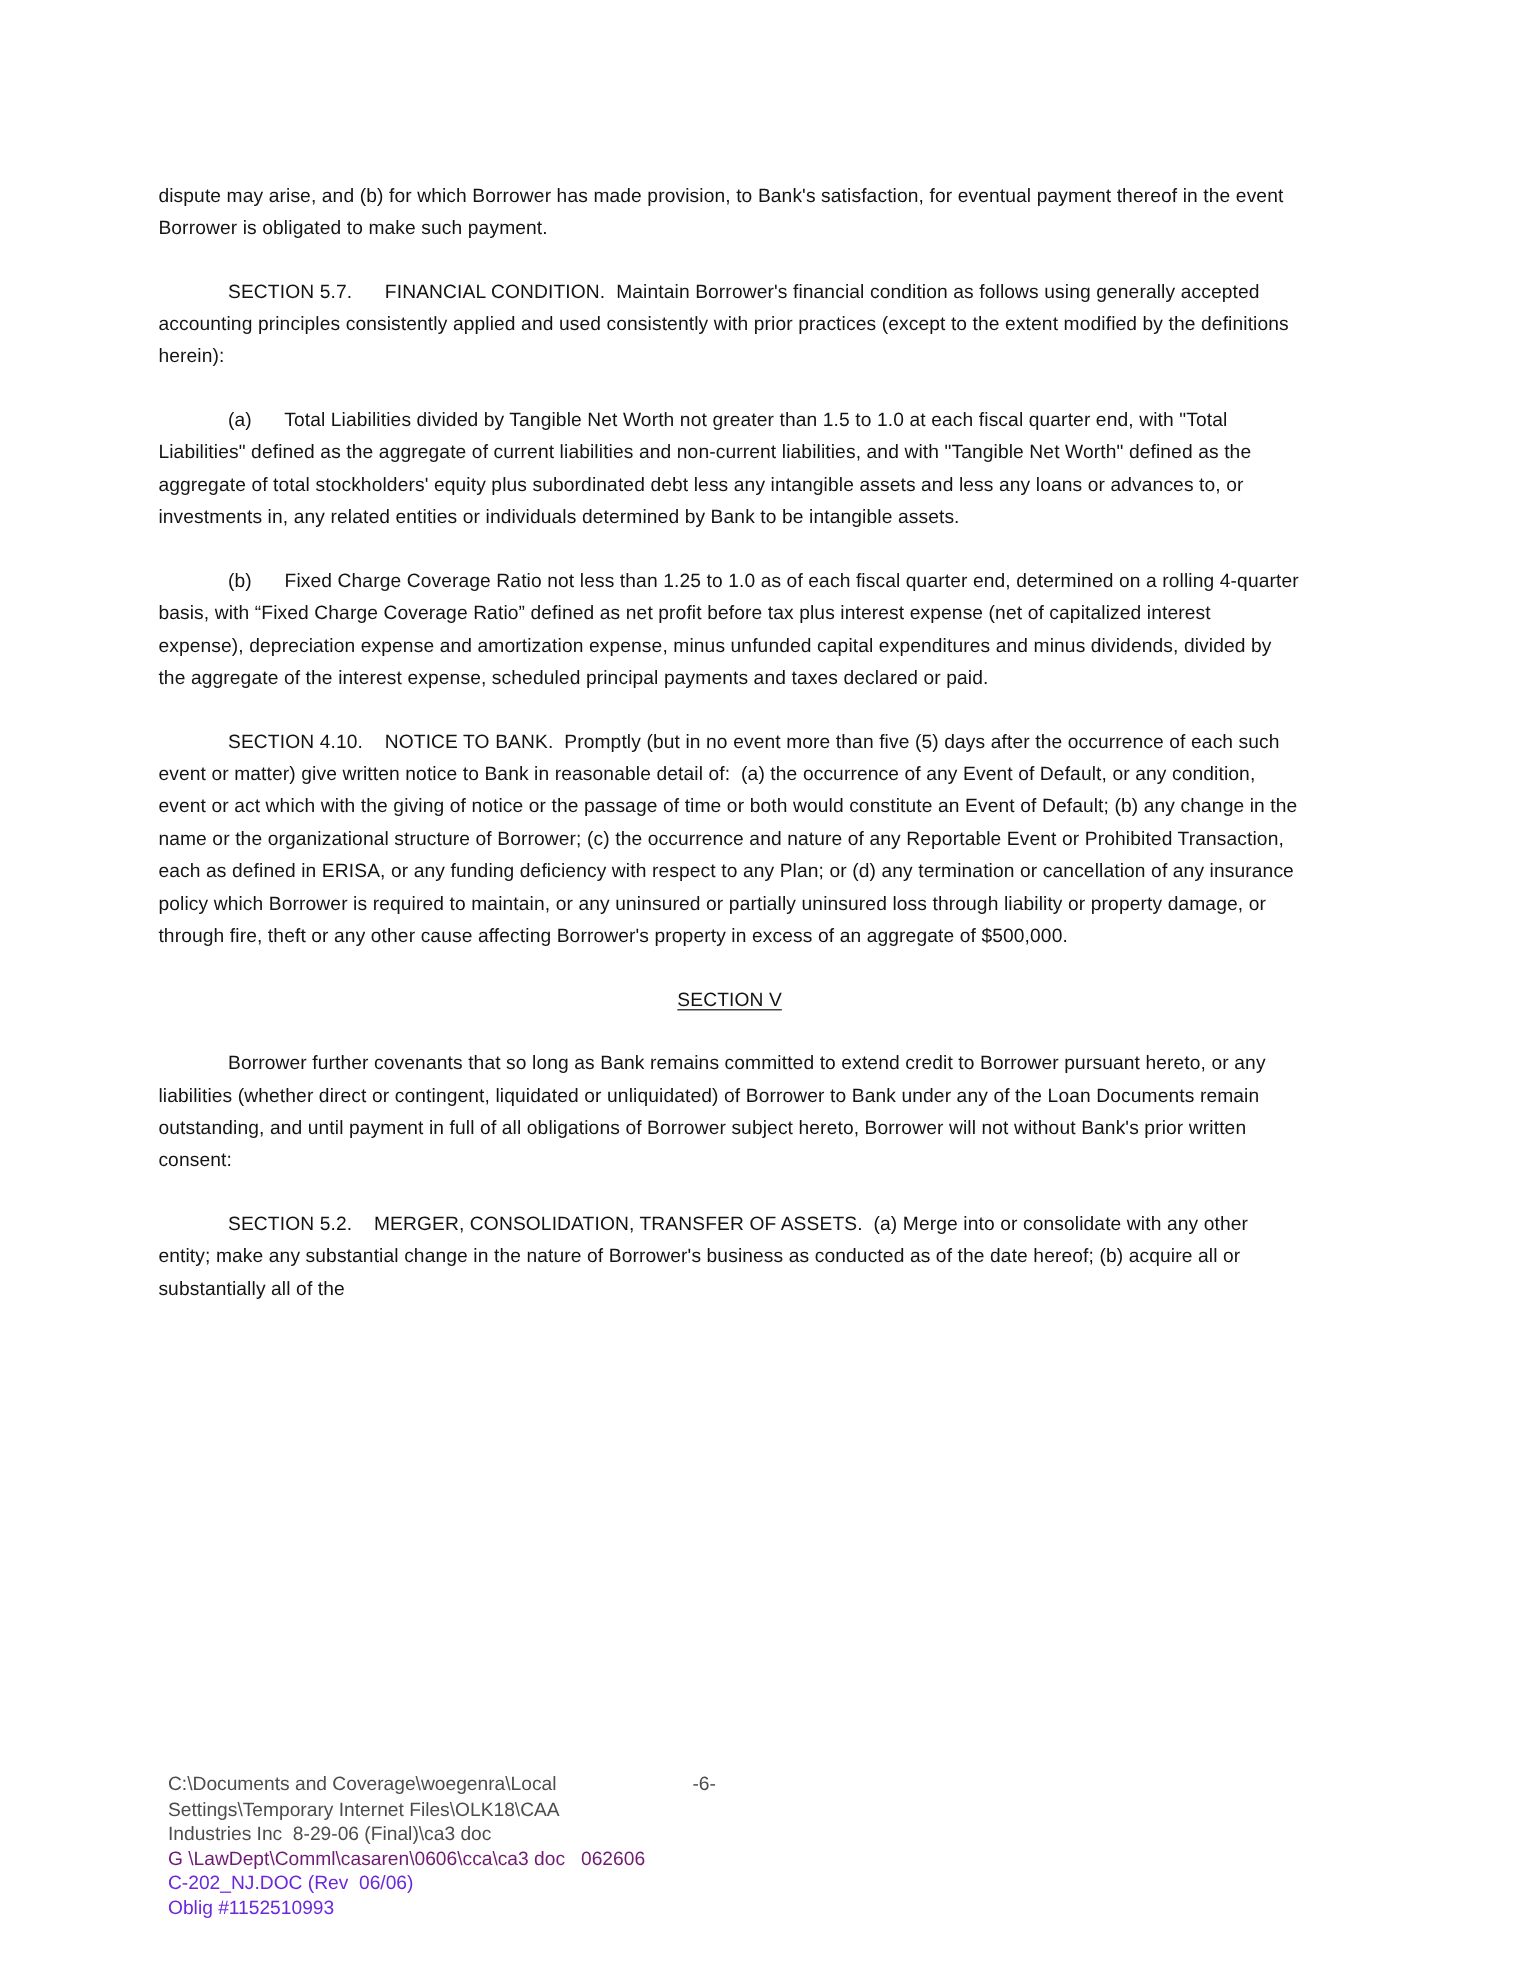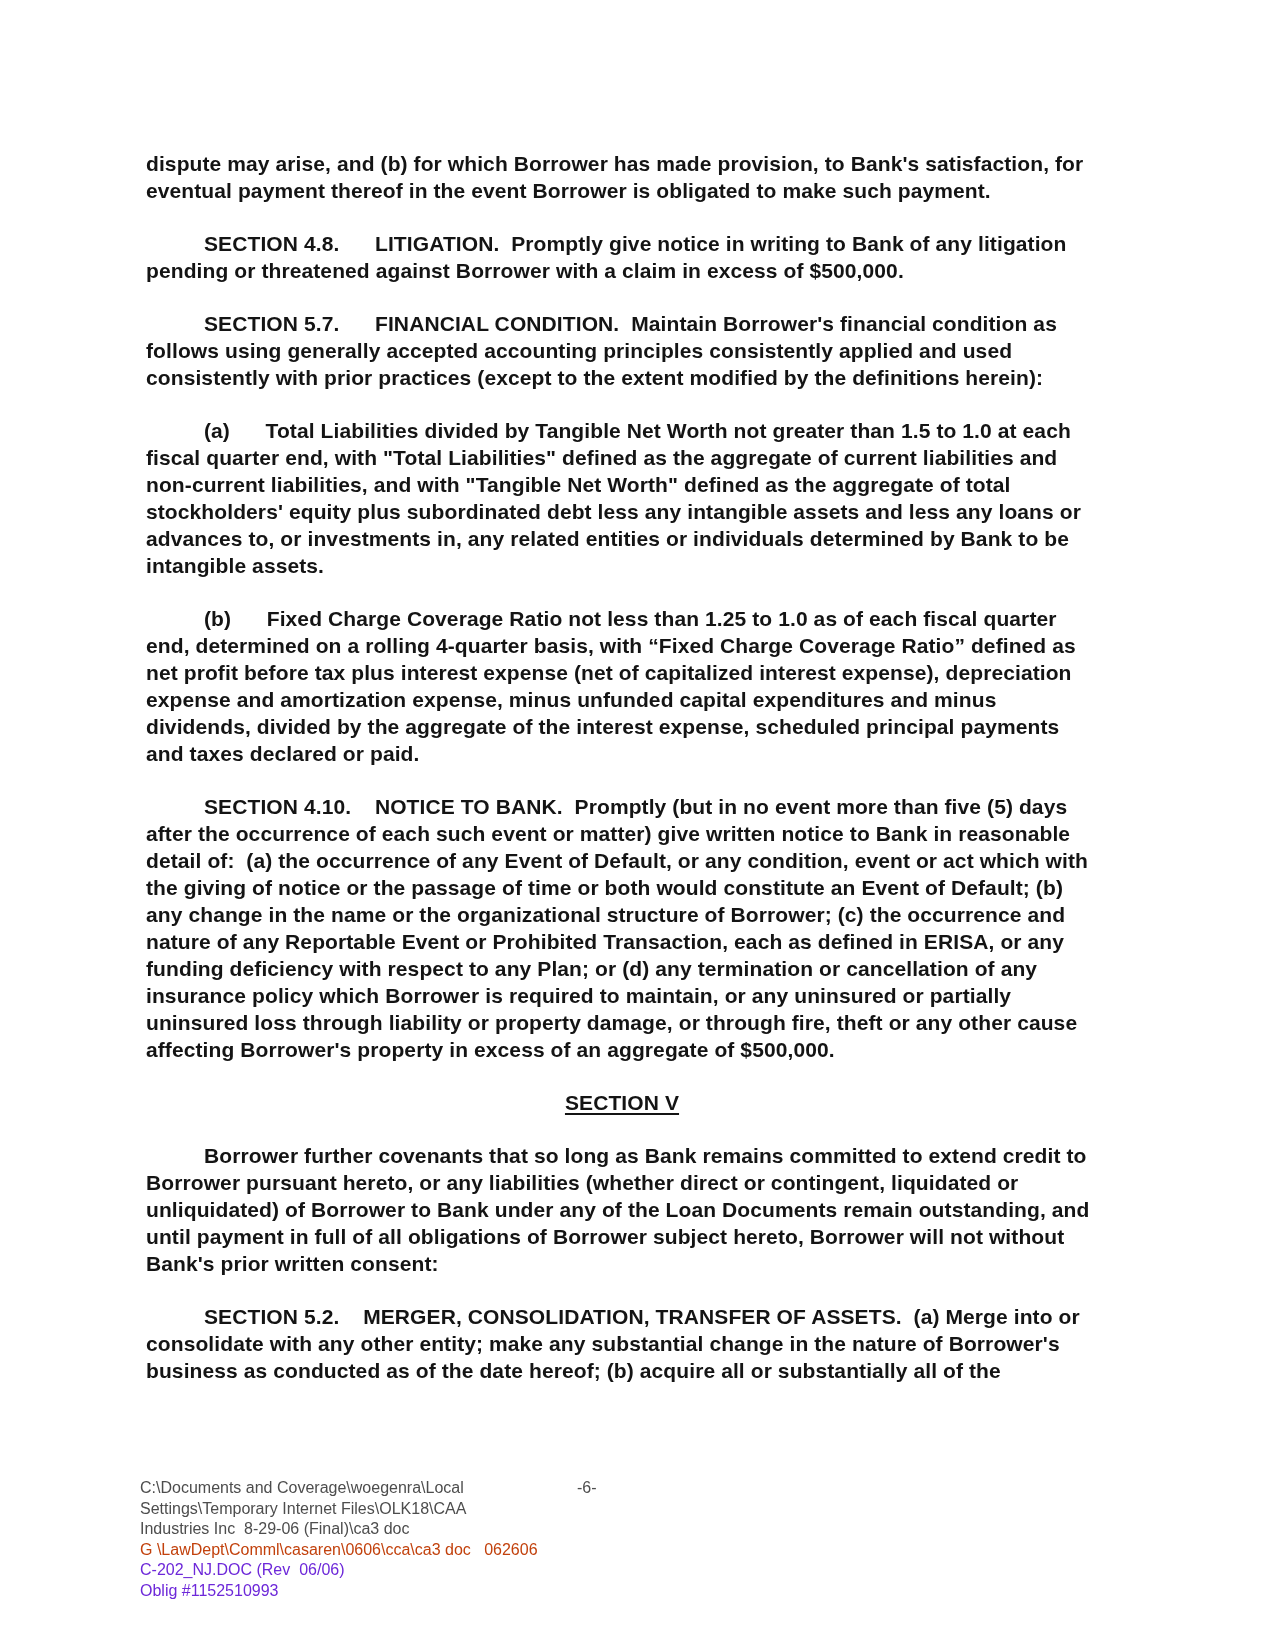--- a/index.html
+++ b/index.html
@@ -11,27 +11,26 @@
     position: relative;
     width: 1280px;
     height: 1650px;
     background: #ffffff;
     overflow: hidden;
     font-family: "Liberation Sans", sans-serif;
     color: #141414;
   }
   .content {
     position: absolute;
-    left: 146px;
+    left: 132px;
     top: 150px;
     width: 952px;
-    font-size: 21px;
+    font-size: 16px;
     line-height: 27px;
     letter-spacing: 0.1px;
-    font-weight: bold;
   }
   .para {
     margin: 0 0 26px 0;
     white-space: pre-wrap;
     text-align: left;
   }
   .para.indent {
     text-indent: 58px;
   }
   .article-heading {
@@ -51,21 +50,21 @@
     top: 1478px;
     width: 1000px;
     font-size: 16px;
     line-height: 20.5px;
     color: #4d4d4d;
   }
   .footer .fline {
     white-space: pre-wrap;
   }
   .footer .fline.faint {
-    color: #c2410c;
+    color: #701a75;
     filter: blur(0.45px);
   }
   .footer .fline.dark {
     color: #6d28d9;
   }
   .page-number {
     position: absolute;
     left: 437px;
     top: 0;
     color: #4d4d4d;
@@ -73,21 +72,20 @@
 </style>
 </head>
 <body>
 
 <div class="page">
 
   <div class="content">
 
     <div class="para">dispute may arise, and (b) for which Borrower has made provision, to Bank's satisfaction, for eventual payment thereof in the event Borrower is obligated to make such payment.</div>
 
-    <div class="para indent">SECTION 4.8.      LITIGATION.  Promptly give notice in writing to Bank of any litigation pending or threatened against Borrower with a claim in excess of $500,000.</div>
 
     <div class="para indent">SECTION 5.7.      FINANCIAL CONDITION.  Maintain Borrower's financial condition as follows using generally accepted accounting principles consistently applied and used consistently with prior practices (except to the extent modified by the definitions herein):</div>
 
     <div class="para indent">(a)      Total Liabilities divided by Tangible Net Worth not greater than 1.5 to 1.0 at each fiscal quarter end, with "Total Liabilities" defined as the aggregate of current liabilities and non-current liabilities, and with "Tangible Net Worth" defined as the aggregate of total stockholders' equity plus subordinated debt less any intangible assets and less any loans or advances to, or investments in, any related entities or individuals determined by Bank to be intangible assets.</div>
 
     <div class="para indent">(b)      Fixed Charge Coverage Ratio not less than 1.25 to 1.0 as of each fiscal quarter end, determined on a rolling 4-quarter basis, with “Fixed Charge Coverage Ratio” defined as net profit before tax plus interest expense (net of capitalized interest expense), depreciation expense and amortization expense, minus unfunded capital expenditures and minus dividends, divided by the aggregate of the interest expense, scheduled principal payments and taxes declared or paid.</div>
 
     <div class="para indent">SECTION 4.10.    NOTICE TO BANK.  Promptly (but in no event more than five (5) days after the occurrence of each such event or matter) give written notice to Bank in reasonable detail of:  (a) the occurrence of any Event of Default, or any condition, event or act which with the giving of notice or the passage of time or both would constitute an Event of Default; (b) any change in the name or the organizational structure of Borrower; (c) the occurrence and nature of any Reportable Event or Prohibited Transaction, each as defined in ERISA, or any funding deficiency with respect to any Plan; or (d) any termination or cancellation of any insurance policy which Borrower is required to maintain, or any uninsured or partially uninsured loss through liability or property damage, or through fire, theft or any other cause affecting Borrower's property in excess of an aggregate of $500,000.</div>
 
     <div class="article-heading">

